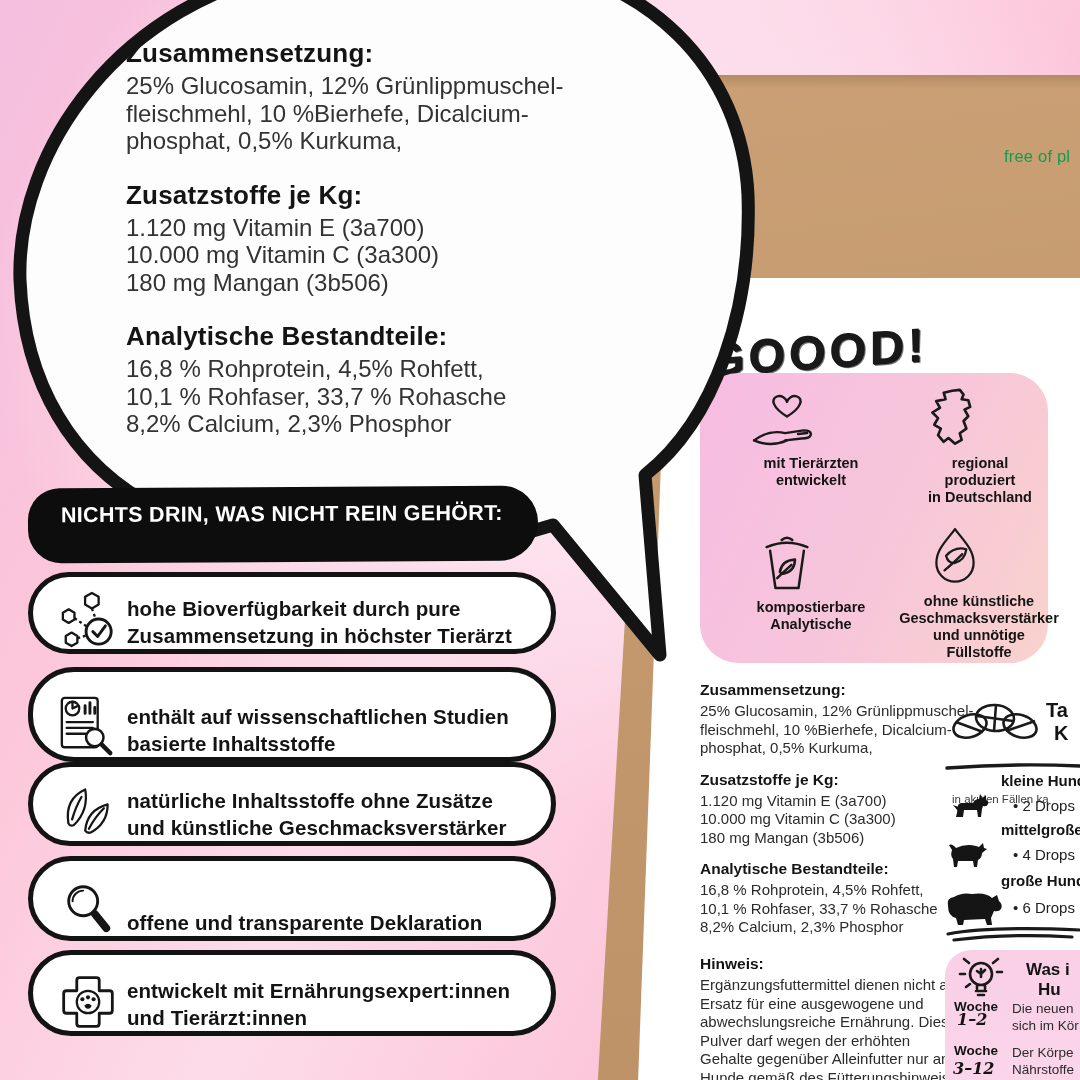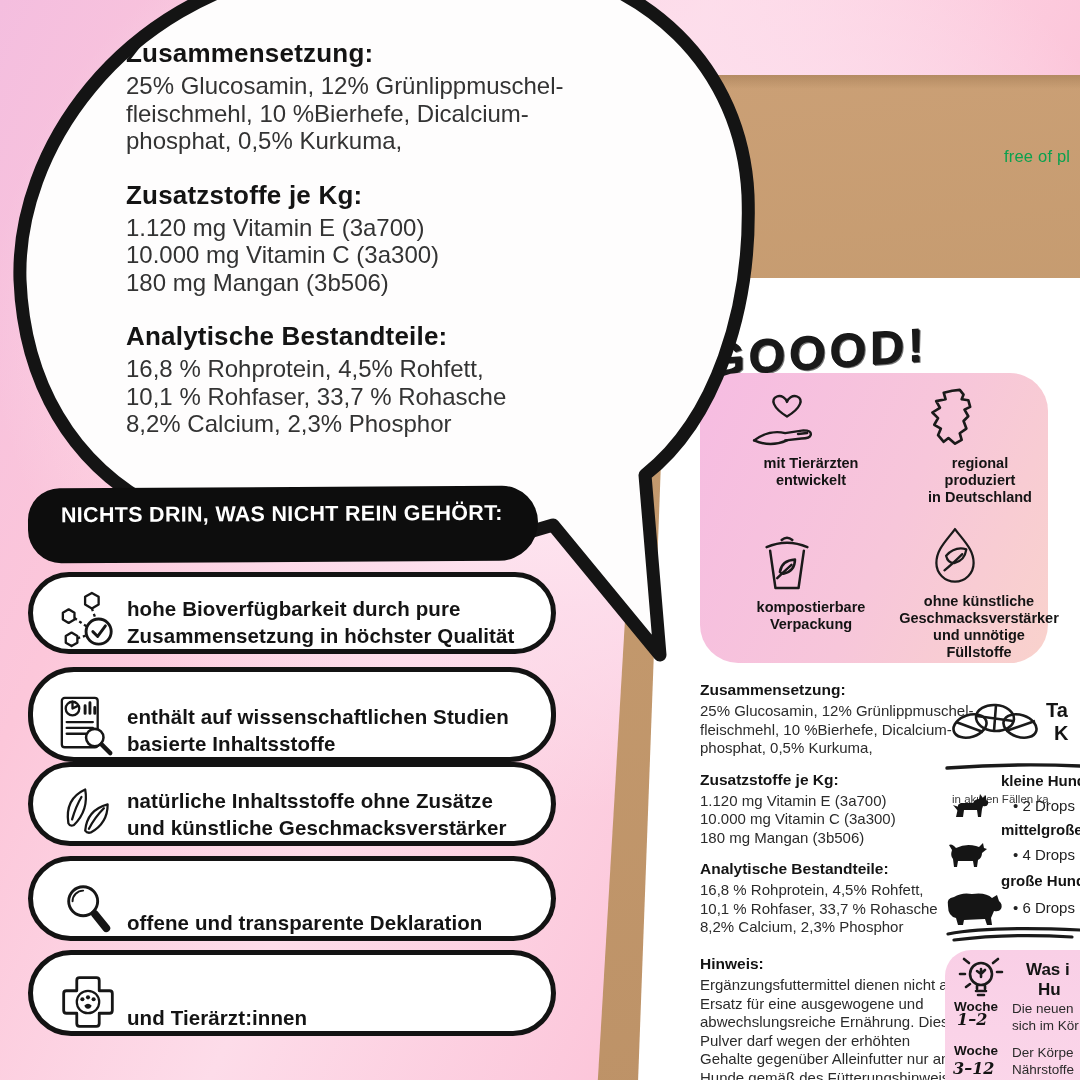--- a/index.html
+++ b/index.html
@@ -117,21 +117,21 @@
         <svg width="64" height="70" viewBox="0 0 72 74" fill="none" stroke="#1a1a1a" stroke-width="2.8" stroke-linecap="round" stroke-linejoin="round">
           <path d="M30 10 Q36 5 42 10"></path>
           <path d="M13 18 Q36 8 59 18"></path>
           <path d="M17 22 L23 64 L49 64 L55 22"></path>
           <path d="M28 46 Q30 33 45 32 Q45 45 32 48 Q29 48 28 46 Z"></path>
           <path d="M25 53 Q32 46 41 38"></path>
         </svg>
       </div>
       <div class="fc">
         <span>kompostierbare</span>
-        <span>Verpackung</span>
+        <span>Analytische</span>
       </div>
     </div>
     <div class="feat f4">
       <div class="fi">
         <svg width="60" height="68" viewBox="0 0 74 84" fill="none" stroke="#1a1a1a" stroke-width="2.8" stroke-linecap="round" stroke-linejoin="round">
           <path d="M37 5 C48 20 60 30 60 47 A23 23 0 1 1 14 47 C14 30 26 20 37 5 Z"></path>
           <path d="M26 38 Q37 26 51 30 Q49 44 36 47 Q28 47 26 38 Z"></path>
           <path d="M24 56 Q34 48 46 36"></path>
         </svg>
       </div>
@@ -295,21 +295,21 @@
         <path d="M34 2 L41 6 L41 14 L34 18 L27 14 L27 6 Z"></path>
         <path d="M10 19 L16 22.5 L16 29.5 L10 33 L4 29.5 L4 22.5 Z"></path>
         <path d="M13 43 L19 46.5 L19 53.5 L13 57 L7 53.5 L7 46.5 Z"></path>
         <path d="M34 18 L38 29 M16 28 L29 37 M19 49 L28 46" stroke-dasharray="3 3"></path>
         <circle cx="41" cy="42" r="13" stroke-width="3"></circle>
         <path d="M35 42 L40 47 L48 36" stroke-width="3" stroke-linecap="round"></path>
       </svg>
     </div>
     <div class="pt">
       <div>hohe Bioverfügbarkeit durch pure</div>
-      <div>Zusammensetzung in höchster Qualität</div>
+      <div>Zusammensetzung in höchster Tierärzt</div>
     </div>
   </div>
 
   <div class="abs pill p2">
     <div class="pi">
       <svg width="62" height="64" viewBox="0 0 64 64" fill="none" stroke="#161616" stroke-width="2.4" stroke-linecap="round" stroke-linejoin="round">
         <rect x="5" y="4" width="37" height="51" rx="3"></rect>
         <circle cx="16" cy="15" r="7"></circle>
         <path d="M16 8 V15 L22 12"></path>
         <path d="M29 20 V12 M34 20 V9 M39 20 V14" stroke-width="3"></path>
@@ -357,17 +357,18 @@
       <svg width="58" height="58" viewBox="0 0 62 62" fill="none" stroke="#161616" stroke-width="3" stroke-linejoin="round">
         <path d="M22 5 H40 Q43 5 43 8 V19 H54 Q57 19 57 22 V40 Q57 43 54 43 H43 V54 Q43 57 40 57 H22 Q19 57 19 54 V43 H8 Q5 43 5 40 V22 Q5 19 8 19 H19 V8 Q19 5 22 5 Z"></path>
         <circle cx="31" cy="31" r="12" stroke-width="2.4"></circle>
         <circle cx="25" cy="28" r="2.2" fill="#161616" stroke="none"></circle>
         <circle cx="31" cy="26" r="2.2" fill="#161616" stroke="none"></circle>
         <circle cx="37" cy="28" r="2.2" fill="#161616" stroke="none"></circle>
         <path d="M27 35 Q31 31 35 35 Q33 39 31 38 Q29 39 27 35 Z" fill="#161616" stroke="none"></path>
       </svg>
     </div>
     <div class="pt">
+      <div>entwickelt mit Ernährungsexpert:innen</div>
       <div>und Tierärzt:innen</div>
     </div>
   </div>
 
 </div>
 
 </body></html>

